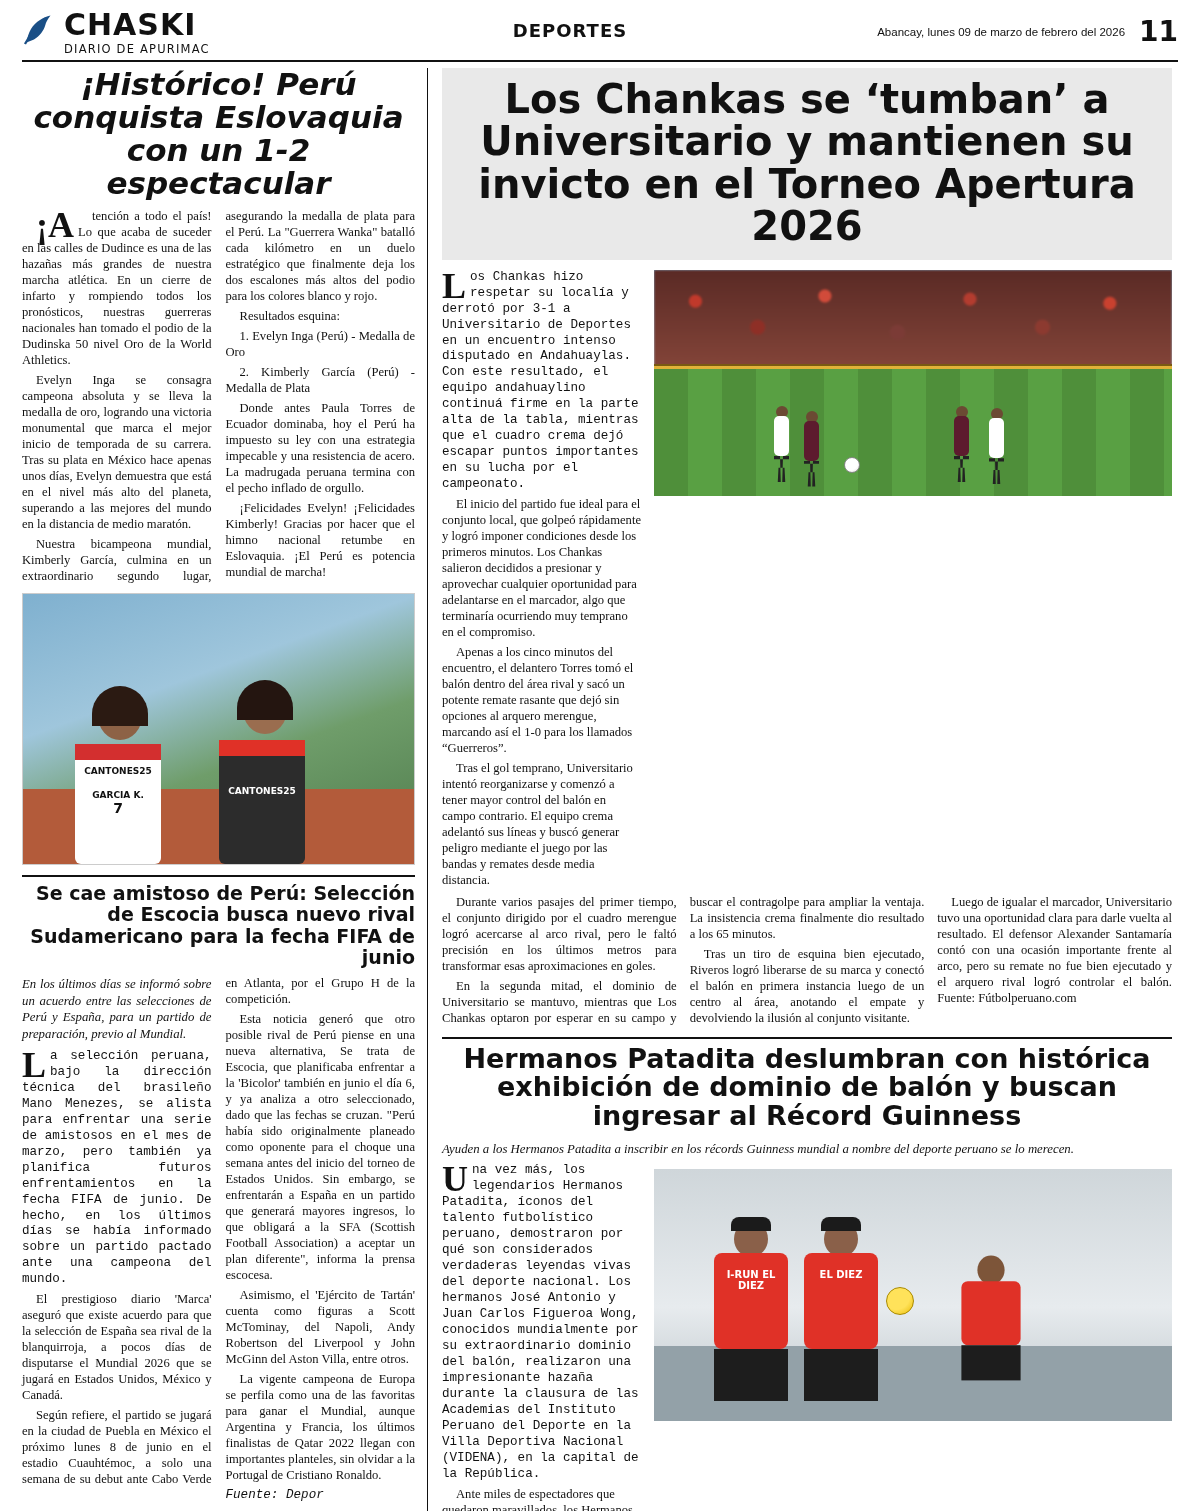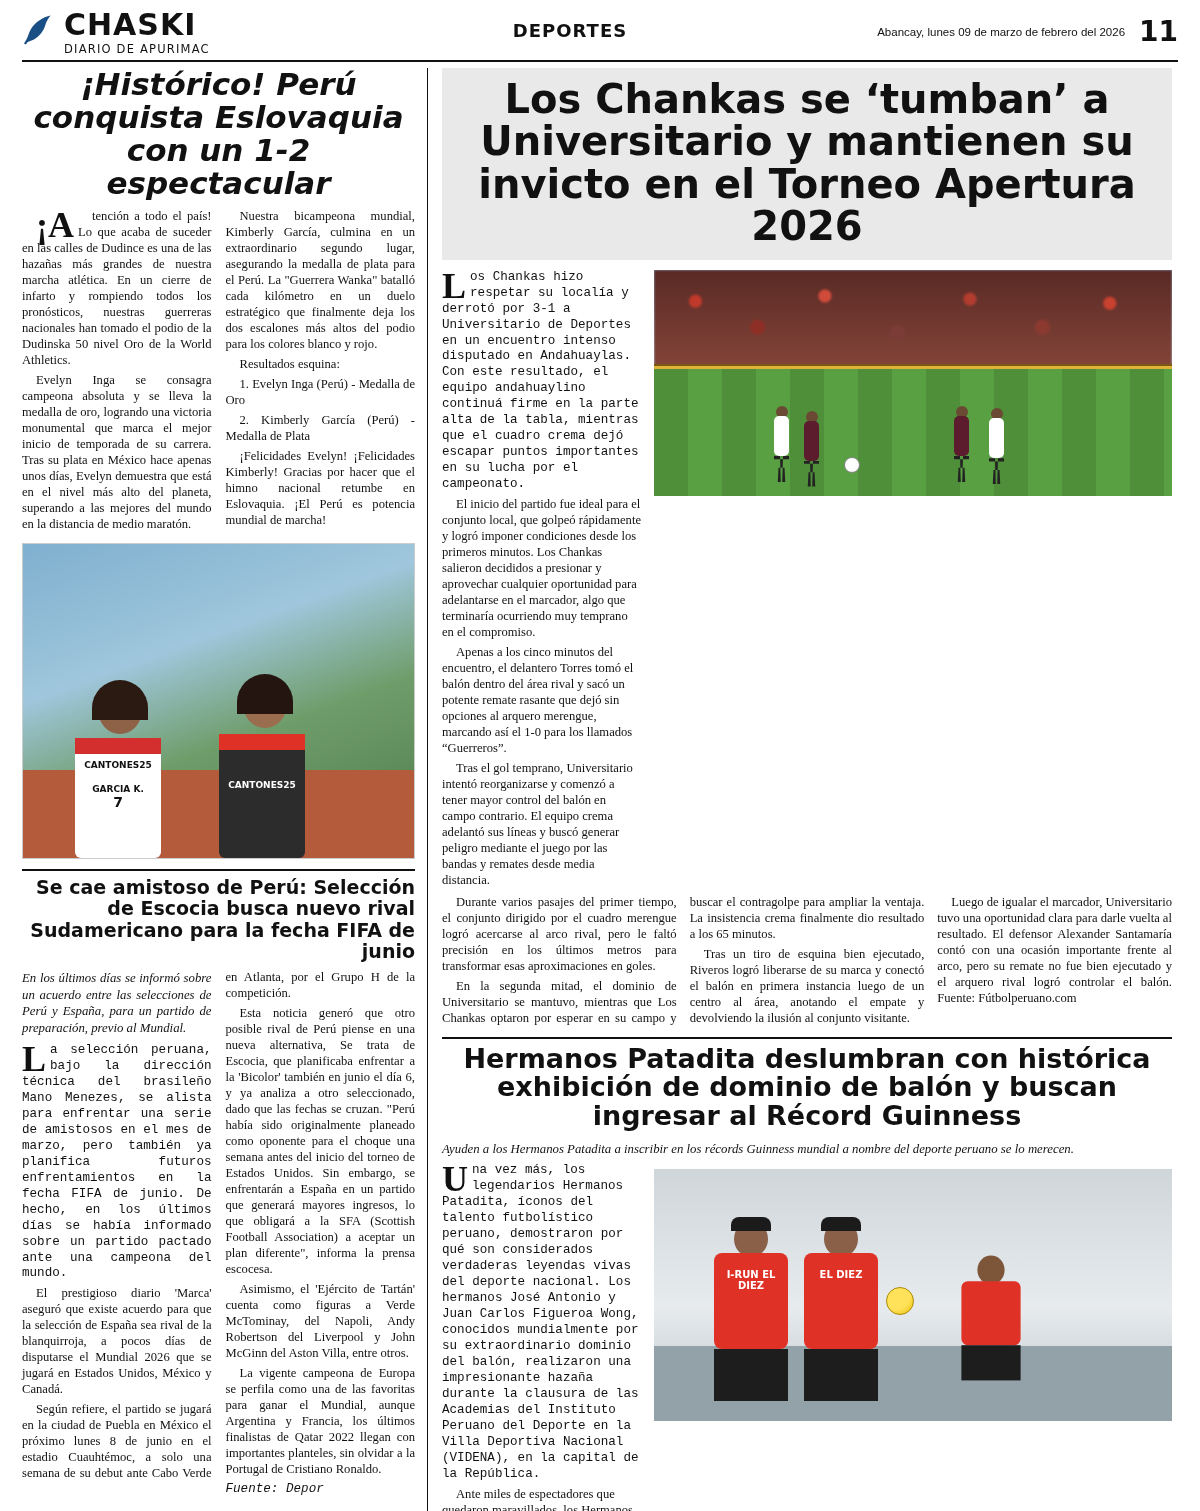--- a/index.html
+++ b/index.html
@@ -59,21 +59,21 @@
   }
   p.noind { text-indent:0;font-family:Liberation Mono, monospace; }
   .lede-italic { font-style:italic; font-size:12.8px; line-height:1.3; text-align:justify; margin:0 0 6px 0; }
   .dropcap::first-letter {
     float:left; font-size:36px; line-height:0.82; font-weight:bold;
     padding:2px 4px 0 0; font-family:"Liberation Serif", serif;
   }
 
   
   .photo { position:relative; overflow:hidden; background:#9bb7c9; }
-  .ph-runners { width:100%; height:316px; margin:8px 0 10px 0; border:1px solid #ccc; }
+  .ph-runners { width:100%; height:272px; margin:8px 0 10px 0; border:1px solid #ccc; }
   .ph-match { width:100%; height:226px; margin:0 0 8px 0; }
   .ph-pata { width:100%; height:252px; margin:6px 0 8px 0; }
 
   
   .sky { position:absolute; left:0; right:0; top:0; height:46%; background:linear-gradient(#7fa9c6,#b9d2e2); }
   .crowd { position:absolute; left:0; right:0; top:0; height:46%;
     background:
       radial-gradient(circle at 8% 30%, #c0392b 0 6px, transparent 7px),
       radial-gradient(circle at 20% 55%, #8e2f26 0 7px, transparent 8px),
       radial-gradient(circle at 33% 25%, #d14b3a 0 6px, transparent 7px),
@@ -155,20 +155,21 @@
 
       <h1 class="hl hl-left">¡Histórico! Perú conquista Eslovaquia con un 1-2 espectacular</h1>
 
       <div class="cols2">
         <p class="t dropcap">¡Atención a todo el país! Lo que acaba de suceder en las calles de Dudince es una de las hazañas más grandes de nuestra marcha atlética. En un cierre de infarto y rompiendo todos los pronósticos, nuestras guerreras nacionales han tomado el podio de la Dudinska 50 nivel Oro de la World Athletics.</p>
         <p class="t">Evelyn Inga se consagra campeona absoluta y se lleva la medalla de oro, logrando una victoria monumental que marca el mejor inicio de temporada de su carrera. Tras su plata en México hace apenas unos días, Evelyn demuestra que está en el nivel más alto del planeta, superando a las mejores del mundo en la distancia de medio maratón.</p>
         <p class="t">Nuestra bicampeona mundial, Kimberly García, culmina en un extraordinario segundo lugar, asegurando la medalla de plata para el Perú. La "Guerrera Wanka" batalló cada kilómetro en un duelo estratégico que finalmente deja los dos escalones más altos del podio para los colores blanco y rojo.</p>
         <p class="t">Resultados esquina:</p>
         <p class="t">1. Evelyn Inga (Perú) - Medalla de Oro</p>
         <p class="t">2. Kimberly García (Perú) - Medalla de Plata</p>
+        <p class="t">Donde antes Paula Torres de Ecuador dominaba, hoy el Perú ha impuesto su ley con una estrategia impecable y una resistencia de acero. La madrugada peruana termina con el pecho inflado de orgullo.</p>
         <p class="t">¡Felicidades Evelyn! ¡Felicidades Kimberly! Gracias por hacer que el himno nacional retumbe en Eslovaquia. ¡El Perú es potencia mundial de marcha!</p>
       </div>
 
       <div class="photo ph-runners">
         <div class="rbg"></div>
         <div class="rtrack"></div>
         <div class="rath" style="left:52px;">
           <div style="position:relative;width:90px;">
             <div class="rhair"></div>
             <div class="rhead"></div>
@@ -194,21 +195,21 @@
 
       <div class="rule-top"></div>
       <h2 class="sh">Se cae amistoso de Perú: Selección de Escocia busca nuevo rival Sudamericano para la fecha FIFA de junio</h2>
 
       <div class="cols2">
         <p class="lede-italic">En los últimos días se informó sobre un acuerdo entre las selecciones de Perú y España, para un partido de preparación, previo al Mundial.</p>
         <p class="t dropcap noind">La selección peruana, bajo la dirección técnica del brasileño Mano Menezes, se alista para enfrentar una serie de amistosos en el mes de marzo, pero también ya planifica futuros enfrentamientos en la fecha FIFA de junio. De hecho, en los últimos días se había informado sobre un partido pactado ante una campeona del mundo.</p>
         <p class="t">El prestigioso diario 'Marca' aseguró que existe acuerdo para que la selección de España sea rival de la blanquirroja, a pocos días de disputarse el Mundial 2026 que se jugará en Estados Unidos, México y Canadá.</p>
         <p class="t">Según refiere, el partido se jugará en la ciudad de Puebla en México el próximo lunes 8 de junio en el estadio Cuauhtémoc, a solo una semana de su debut ante Cabo Verde en Atlanta, por el Grupo H de la competición.</p>
         <p class="t">Esta noticia generó que otro posible rival de Perú piense en una nueva alternativa, Se trata de Escocia, que planificaba enfrentar a la 'Bicolor' también en junio el día 6, y ya analiza a otro seleccionado, dado que las fechas se cruzan. "Perú había sido originalmente planeado como oponente para el choque una semana antes del inicio del torneo de Estados Unidos. Sin embargo, se enfrentarán a España en un partido que generará mayores ingresos, lo que obligará a la SFA (Scottish Football Association) a aceptar un plan diferente", informa la prensa escocesa.</p>
-        <p class="t">Asimismo, el 'Ejército de Tartán' cuenta como figuras a Verde McTominay, del Napoli, Andy Robertson del Liverpool y John McGinn del Aston Villa, entre otros.</p>
+        <p class="t">Asimismo, el 'Ejército de Tartán' cuenta como figuras a Scott McTominay, del Napoli, Andy Robertson del Liverpool y John McGinn del Aston Villa, entre otros.</p>
         <p class="t">La vigente campeona de Europa se perfila como una de las favoritas para ganar el Mundial, aunque Argentina y Francia, los últimos finalistas de Qatar 2022 llegan con importantes planteles, sin olvidar a la Portugal de Cristiano Ronaldo.</p>
         <p class="t src noind">Fuente: Depor</p>
       </div>
     </div>
 
     <div class="col-right">
 
       <h1 class="hl hl-main">Los Chankas se ‘tumban’ a Universitario y mantienen su invicto en el Torneo Apertura 2026</h1>
 
       <div style="display:flex; gap:12px; margin-top:8px;">

